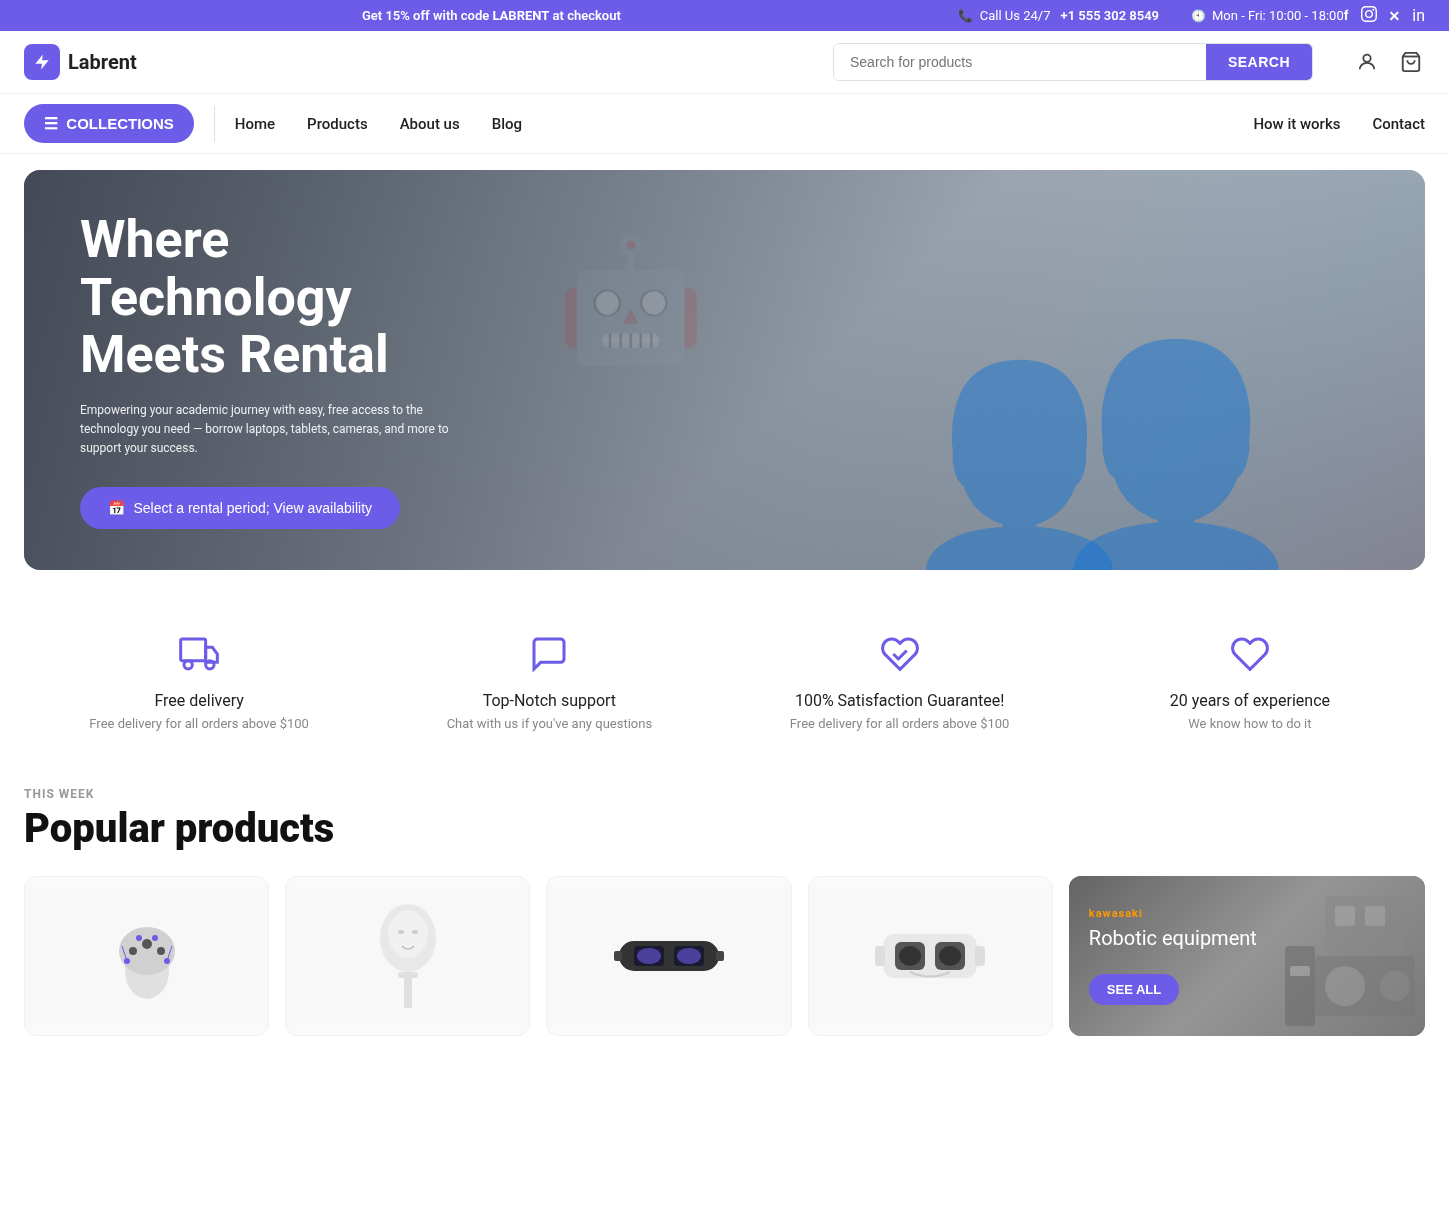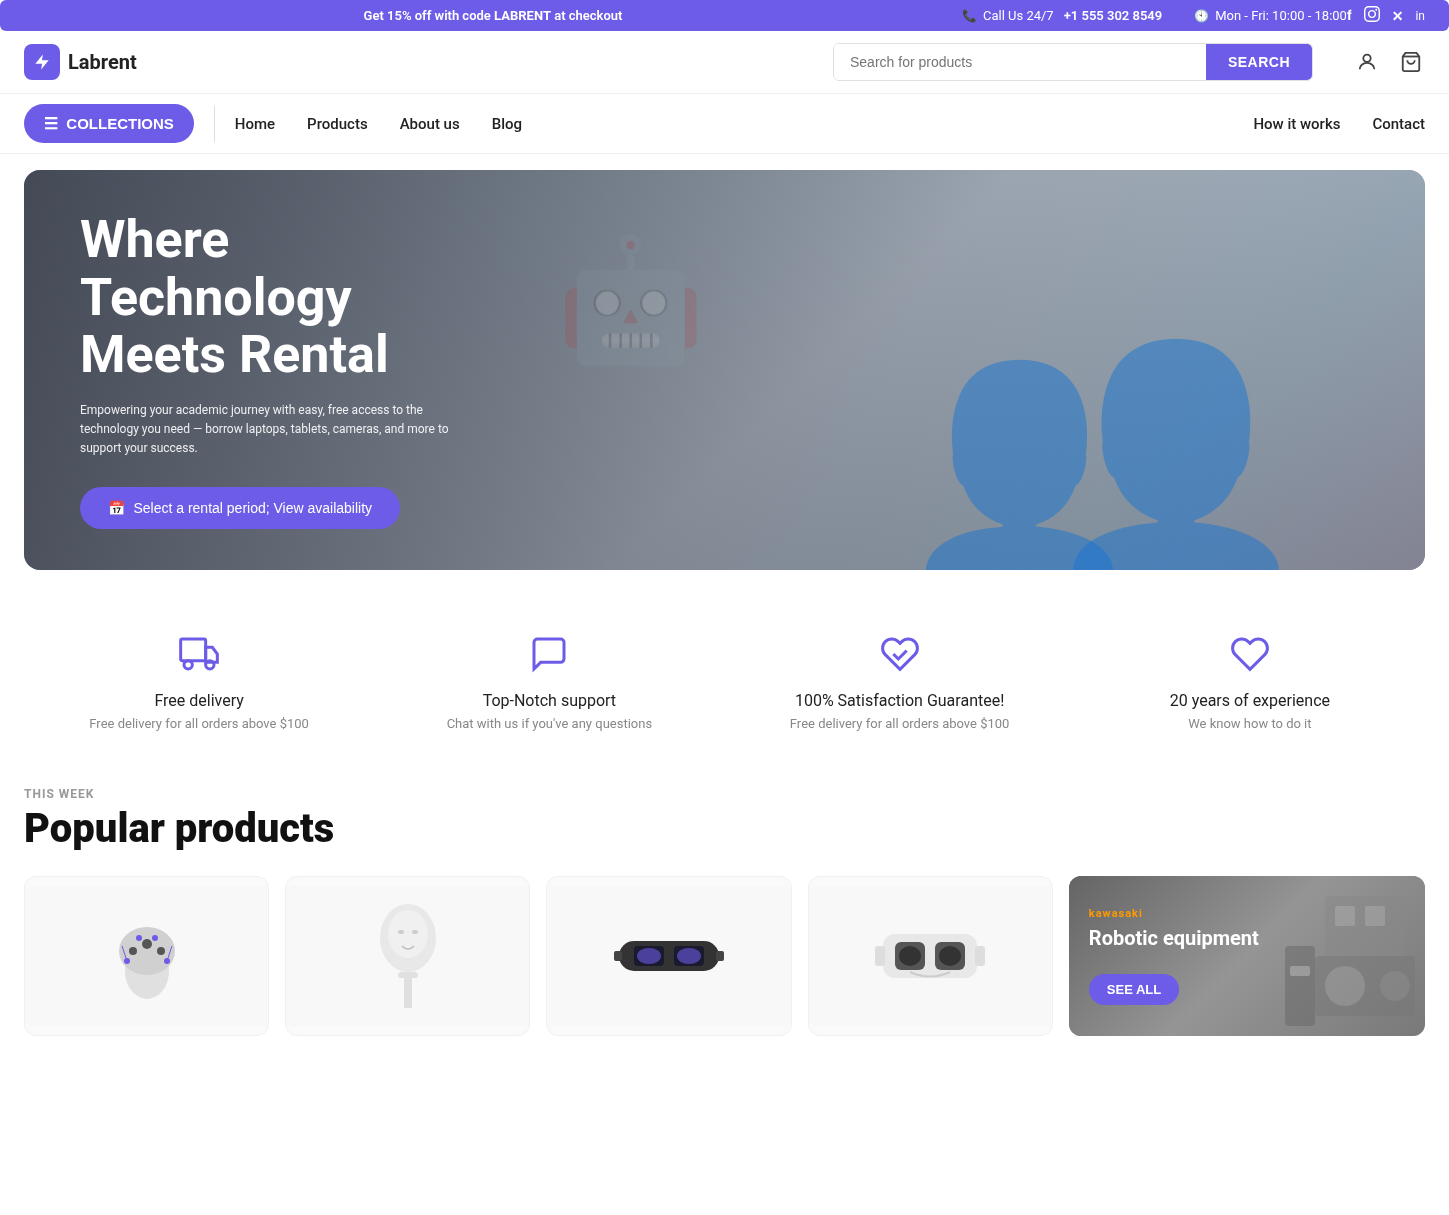--- a/index.html
+++ b/index.html
@@ -7,21 +7,20 @@
 
     
     .top-bar {
       background: #6c5ce7;
       color: #fff;
       font-size: 13px;
       padding: 6px 24px;
       display: flex;
       align-items: center;
       justify-content: space-between;
-      border-radius: 6px;
     }
     .top-bar-left { flex: 1; text-align: center; }
     .top-bar-left span { font-weight: 600; }
     .top-bar-center { display: flex; gap: 32px; align-items: center; }
     .top-bar-center .item { display: flex; align-items: center; gap: 6px; }
     .top-bar-right { display: flex; gap: 12px; align-items: center; }
 
     
     .header {
       display: flex;
@@ -121,21 +120,21 @@
       flex: 1; border: 1.5px solid #f0f0f0; border-radius: 12px;
       overflow: hidden; min-height: 160px;
       background: #fafafa; display: flex; align-items: center; justify-content: center;
     }
     .product-card-featured {
       flex: 1.3; border-radius: 12px; overflow: hidden; position: relative;
       background: linear-gradient(135deg, #555 0%, #888 100%);
       min-height: 140px; display: flex; align-items: center; padding: 20px;
     }
     .product-card-featured-content { color: #fff; }
-    .product-card-featured-title { font-size: 20px; font-weight: 700; margin-bottom: 24px; }
+    .product-card-featured-title { font-size: 20px; font-weight: 400; margin-bottom: 24px; }
     .see-all-btn {
       background: #6c5ce7; color: #fff; border: none; border-radius: 20px;
       padding: 8px 18px; font-size: 13px; font-weight: 600; cursor: pointer;
     }
 
     
     .product-img {
       width: 100%; height: 140px; display: flex; align-items: center; justify-content: center;
       background: #f8f8f8;
     }
@@ -159,21 +158,21 @@
     </div>
   </div>
   <div class="top-bar-right">
     <span style="cursor:pointer;font-size:14px;">𝐟</span>
     <span style="cursor:pointer;font-size:14px;">
       <svg width="16" height="16" viewBox="0 0 24 24" fill="white">
           <path d="M12 2.163c3.204 0 3.584.012 4.85.07 3.252.148 4.771 1.691 4.919 4.919.058 1.265.069 1.645.069 4.849 0 3.205-.012 3.584-.069 4.849-.149 3.225-1.664 4.771-4.919 4.919-1.266.058-1.644.07-4.85.07-3.204 0-3.584-.012-4.849-.07-3.26-.149-4.771-1.699-4.919-4.92-.058-1.265-.07-1.644-.07-4.849 0-3.204.013-3.583.07-4.849.149-3.227 1.664-4.771 4.919-4.919 1.266-.057 1.645-.069 4.849-.069zm0-2.163c-3.259 0-3.667.014-4.947.072-4.358.2-6.78 2.618-6.98 6.98-.059 1.281-.073 1.689-.073 4.948 0 3.259.014 3.668.072 4.948.2 4.358 2.618 6.78 6.98 6.98 1.281.058 1.689.072 4.948.072 3.259 0 3.668-.014 4.948-.072 4.354-.2 6.782-2.618 6.979-6.98.059-1.28.073-1.689.073-4.948 0-3.259-.014-3.667-.072-4.947-.196-4.354-2.617-6.78-6.979-6.98-1.281-.059-1.69-.073-4.949-.073zm0 5.838c-3.403 0-6.162 2.759-6.162 6.162s2.759 6.163 6.162 6.163 6.162-2.759 6.162-6.163c0-3.403-2.759-6.162-6.162-6.162zm0 10.162c-2.209 0-4-1.79-4-4 0-2.209 1.791-4 4-4s4 1.791 4 4c0 2.21-1.791 4-4 4zm6.406-11.845c-.796 0-1.441.645-1.441 1.44s.645 1.44 1.441 1.44c.795 0 1.439-.645 1.439-1.44s-.644-1.44-1.439-1.44z"></path>
         </svg>
     </span>
     <span style="cursor:pointer;font-size:14px;font-weight:700;">✕</span>
-    <span style="cursor:pointer;font-size:12px;">in</span>
+    <span style="cursor:pointer;font-size:16px;">in</span>
   </div>
 </div>
 
 <div class="header">
   <a class="logo" href="#">
     <div class="logo-icon">
       <svg viewBox="0 0 24 24" width="22" height="22" fill="white">
           <path d="M13 3L4 14h8l-1 7 9-11h-8z"></path>
         </svg>
     </div>

